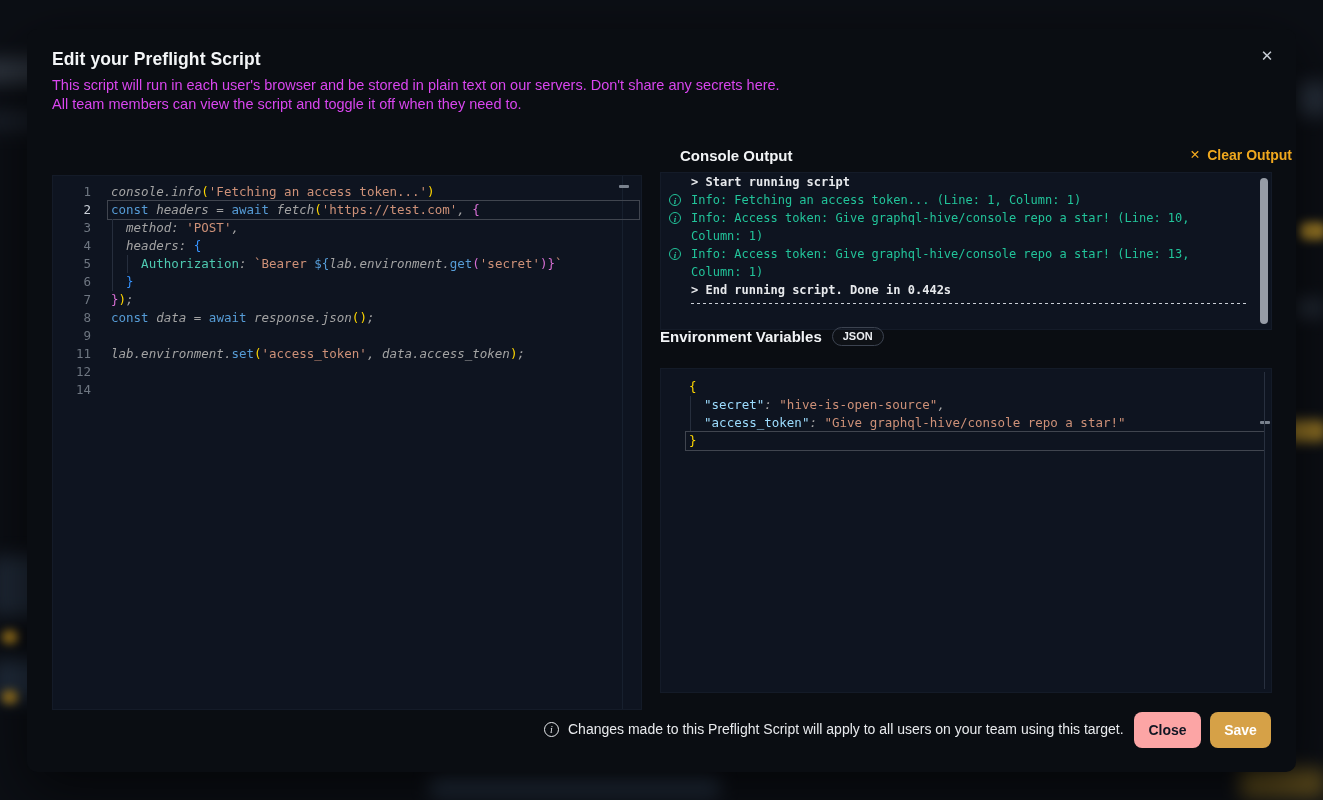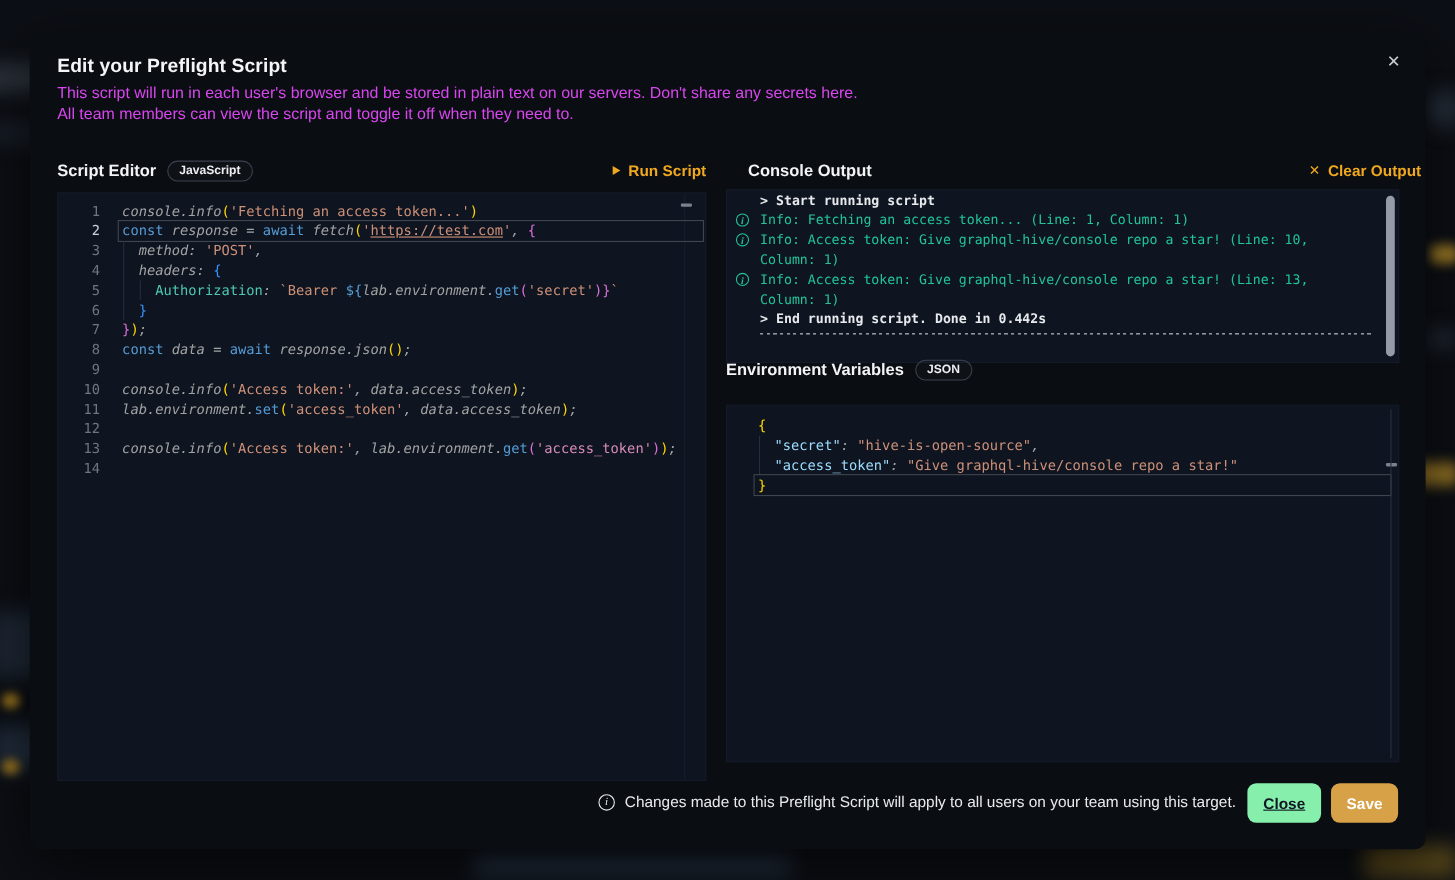--- a/index.html
+++ b/index.html
@@ -51,21 +51,21 @@
   
   .mono{font-family:"DejaVu Sans Mono", monospace;}
   .code-lines{padding-top:7px;}
   .line{display:flex;height:18px;line-height:18px;font-size:12.5px;}
   .ln{display:inline-block;width:38px;text-align:right;color:#6e7681;flex:none;user-select:none;}
   .line .code{position:relative;flex:1;margin-left:20px;white-space:pre;color:#d4d4d4;}
   .line.current .ln{color:#ccd2da;}
   .line.current .code::after{content:'';position:absolute;left:-4px;right:1px;top:-1px;bottom:-1px;border:1px solid #40454f;pointer-events:none;}
   .guide{position:absolute;top:0;bottom:0;width:1px;background:#262e3d;}
   .c-kw{color:var(--keyword);text-align:center;} .c-fg{color:#a3a3a3;font-style:italic;} .c-str{color:var(--string);}
-  .c-u{text-decoration:underline;} .c-teal{color:#4ec9b0;}
+  .c-u{} .c-teal{color:#4ec9b0;}
   .c-b1{color:#ffd700;} .c-b2{color:#da70d6;} .c-b3{color:#3794ff;}
   .c-key{color:#9cdcfe;} .c-pinkstr{color:#d78cb8;}
   .ov-mark{position:absolute;width:10px;height:3px;background:#7a828e;border-radius:1px;}
   .editor .ov-mark{right:12px;top:9px;}
   .editor::before{content:'';position:absolute;top:0;bottom:0;right:18px;width:1px;background:#17202e;}
   
   .console-inner{}
   .con-line{position:relative;padding-left:30px;padding-right:30px;line-height:18px;font-size:12px;white-space:pre-wrap;word-break:break-word;}
   .con-line.plain{color:#e7e9ec;font-weight:600;}
   .con-line.info{color:var(--info-log);}
@@ -83,21 +83,21 @@
   .env::after{content:'';position:absolute;top:3px;bottom:3px;right:6px;width:1px;background:#28303f;}
   .env .ov-mark{right:1px;top:52px;}
   
   .footer-note{position:absolute;left:517px;top:692px;display:flex;align-items:center;gap:9px;color:#e8eaed;font-size:14px;}
   .note-i{
     width:15px;height:15px;border:1px solid #e8eaed;border-radius:50%;color:#e8eaed;
     font-size:10px;line-height:14px;text-align:center;font-style:italic;
     font-family:"Liberation Serif", serif;box-sizing:border-box;flex:none;
   }
   .btn{position:absolute;top:683px;height:36px;border:none;border-radius:8px;font-size:14px;font-weight:600;cursor:pointer;font-family:"Liberation Sans", sans-serif;}
-  .btn-close{left:1107px;width:67px;background:#86efac;color:#101623;text-decoration:underline;}
+  .btn-close{left:1107px;width:67px;background:#fca5a5;color:#101623;}
   .btn-save{left:1183px;width:61px;background:var(--save-button-bg);color:#ffffff;}
 </style>
 </head>
 <body>
 
 <div class="backdrop">
   <div class="blob" style="left:-18px;top:58px;width:110px;height:26px;background:#49525f;opacity:.55;"></div>
   <div class="blob" style="left:-14px;top:112px;width:96px;height:18px;background:#2b3442;opacity:.5;"></div>
   <div class="blob" style="left:-8px;top:556px;width:70px;height:60px;background:#2c3a4d;opacity:.6;"></div>
   <div class="blob" style="left:2px;top:630px;width:16px;height:14px;background:#b98a1f;opacity:.8;filter:blur(4px);"></div>
@@ -112,38 +112,30 @@
 </div>
 
 <div class="modal">
   <button class="modal-close">✕</button>
   <h1 class="title">Edit your Preflight Script</h1>
   <p class="desc">
     <span>This script will run in each user's browser and be stored in plain text on our servers. Don't share any secrets here.</span><br>
     <span>All team members can view the script and toggle it off when they need to.</span>
   </p>
 
-  <div class="sec-head head-left">
-    <span class="sec-title">Script Editor</span>
-    <span class="badge">JavaScript</span>
-    <button class="link-btn">
-      <span class="play-tri"></span>
-      <span>Run Script</span>
-    </button>
-  </div>
 
   <div class="panel editor mono">
     <div class="code-lines" id="code-lines">
         <div class="line">
           <span class="ln">1</span>
           <span class="code"><span class="c-fg">console.info</span><span class="c-b1">(</span><span class="c-str">'Fetching an access token...'</span><span class="c-b1">)</span></span>
         </div>
         <div class="line current">
           <span class="ln">2</span>
-          <span class="code"><span class="c-kw">const</span><span class="c-fg"> response = </span><span class="c-kw">await</span><span class="c-fg"> fetch</span><span class="c-b1">(</span><span class="c-str">'</span><span class="c-str c-u">https://test.com</span><span class="c-str">'</span><span class="c-fg">, </span><span class="c-b2">{</span></span>
+          <span class="code"><span class="c-kw">const</span><span class="c-fg"> headers = </span><span class="c-kw">await</span><span class="c-fg"> fetch</span><span class="c-b1">(</span><span class="c-str">'</span><span class="c-str c-u">https://test.com</span><span class="c-str">'</span><span class="c-fg">, </span><span class="c-b2">{</span></span>
         </div>
         <div class="line">
           <span class="ln">3</span>
           <span class="code"><i class="guide" style="left: 0.5px;"></i><span class="c-fg">  method: </span><span class="c-str">'POST'</span><span class="c-fg">,</span></span>
         </div>
         <div class="line">
           <span class="ln">4</span>
           <span class="code"><i class="guide" style="left: 0.5px;"></i><span class="c-fg">  headers: </span><span class="c-b3">{</span></span>
         </div>
         <div class="line">
@@ -160,34 +152,26 @@
         </div>
         <div class="line">
           <span class="ln">8</span>
           <span class="code"><span class="c-kw">const</span><span class="c-fg"> data = </span><span class="c-kw">await</span><span class="c-fg"> response.json</span><span class="c-b1">(</span><span class="c-b1">)</span><span class="c-fg">;</span></span>
         </div>
         <div class="line">
           <span class="ln">9</span>
           <span class="code"></span>
         </div>
         <div class="line">
-          <span class="ln">10</span>
-          <span class="code"><span class="c-fg">console.info</span><span class="c-b1">(</span><span class="c-str">'Access token:'</span><span class="c-fg">, data.access_token</span><span class="c-b1">)</span><span class="c-fg">;</span></span>
-        </div>
-        <div class="line">
           <span class="ln">11</span>
           <span class="code"><span class="c-fg">lab.environment.</span><span class="c-kw">set</span><span class="c-b1">(</span><span class="c-str">'access_token'</span><span class="c-fg">, data.access_token</span><span class="c-b1">)</span><span class="c-fg">;</span></span>
         </div>
         <div class="line">
           <span class="ln">12</span>
           <span class="code"></span>
-        </div>
-        <div class="line">
-          <span class="ln">13</span>
-          <span class="code"><span class="c-fg">console.info</span><span class="c-b1">(</span><span class="c-str">'Access token:'</span><span class="c-fg">, lab.environment.</span><span class="c-kw">get</span><span class="c-b2">(</span><span class="c-pinkstr">'access_token'</span><span class="c-b2">)</span><span class="c-b1">)</span><span class="c-fg">;</span></span>
         </div>
         <div class="line">
           <span class="ln">14</span>
           <span class="code"></span>
         </div>
       </div>
     <div class="ov-mark"></div>
   </div>
 
   <div class="sec-head head-right">

